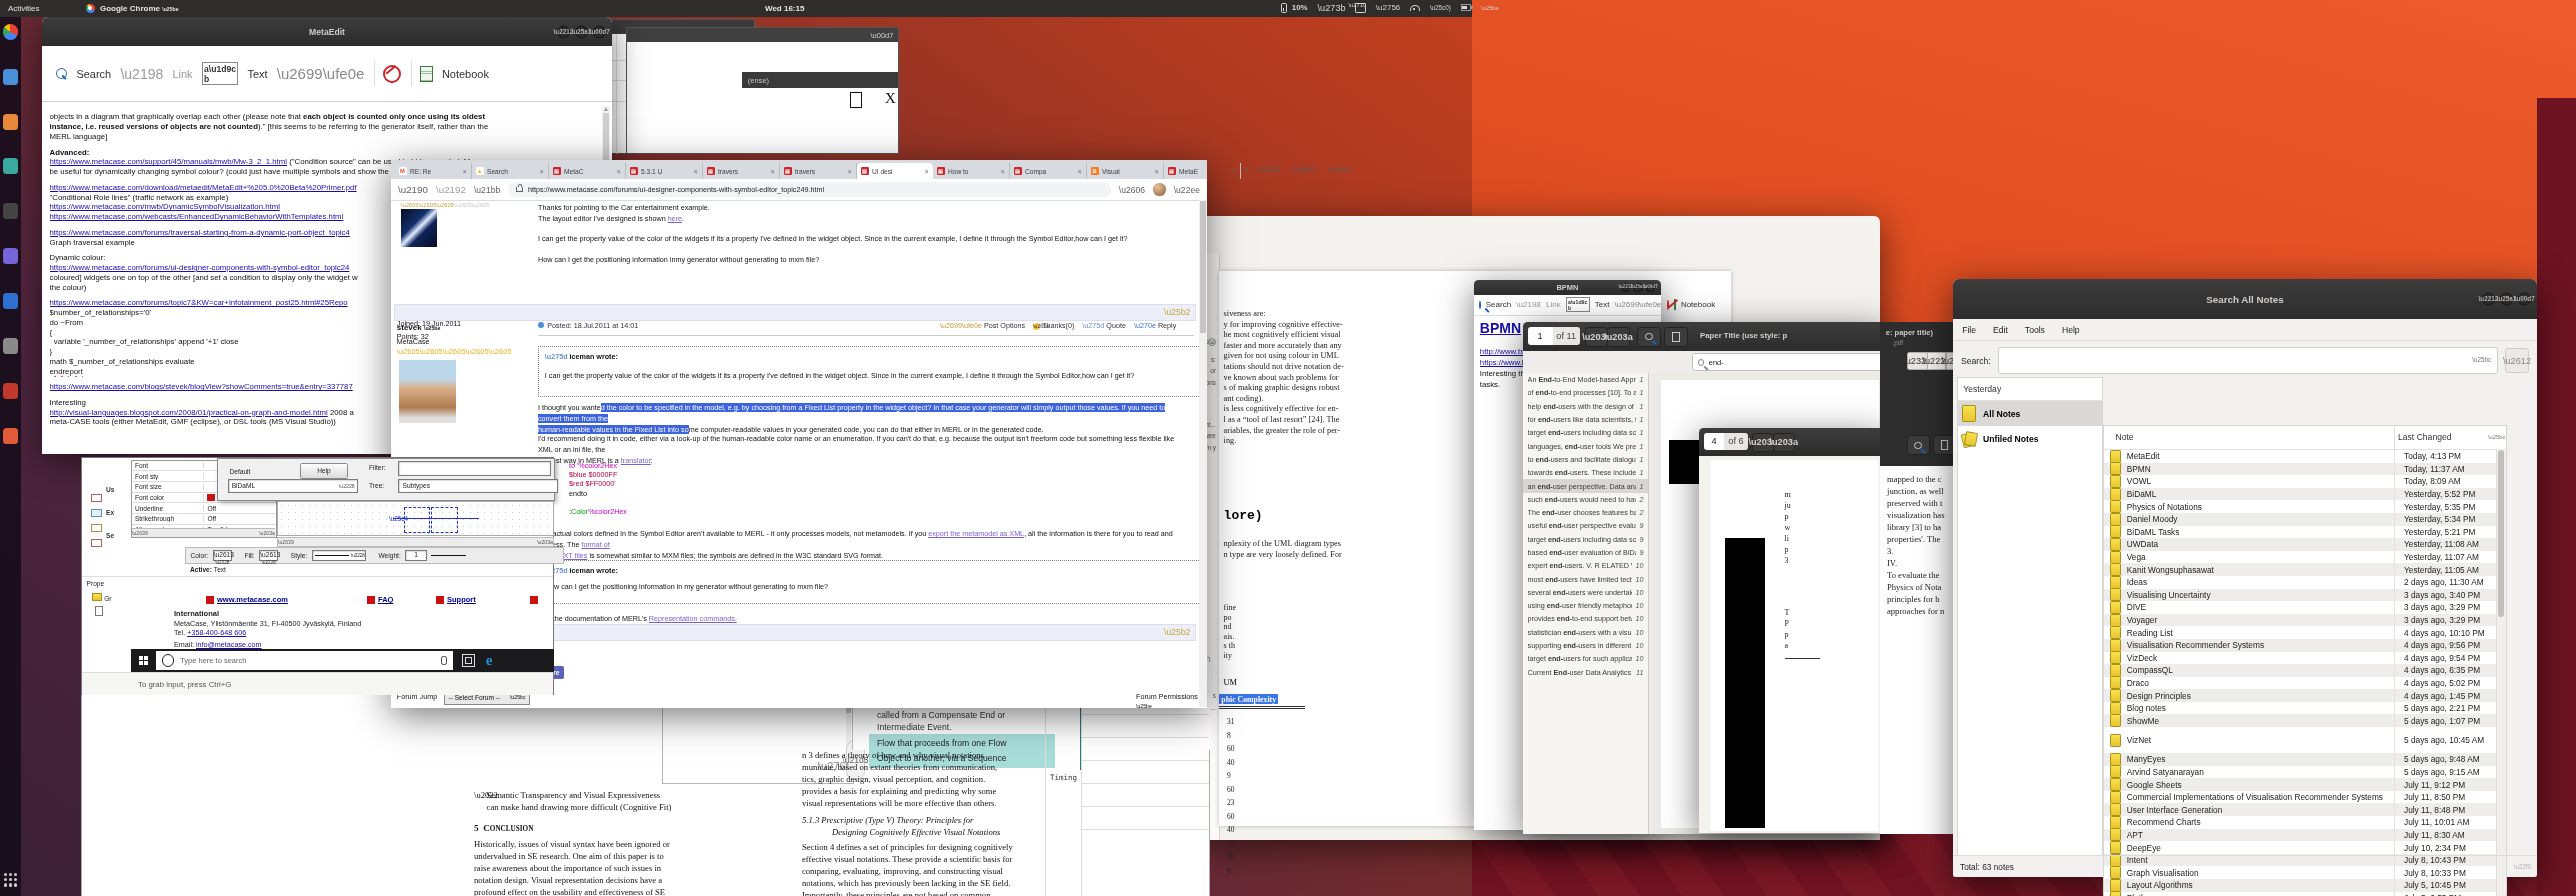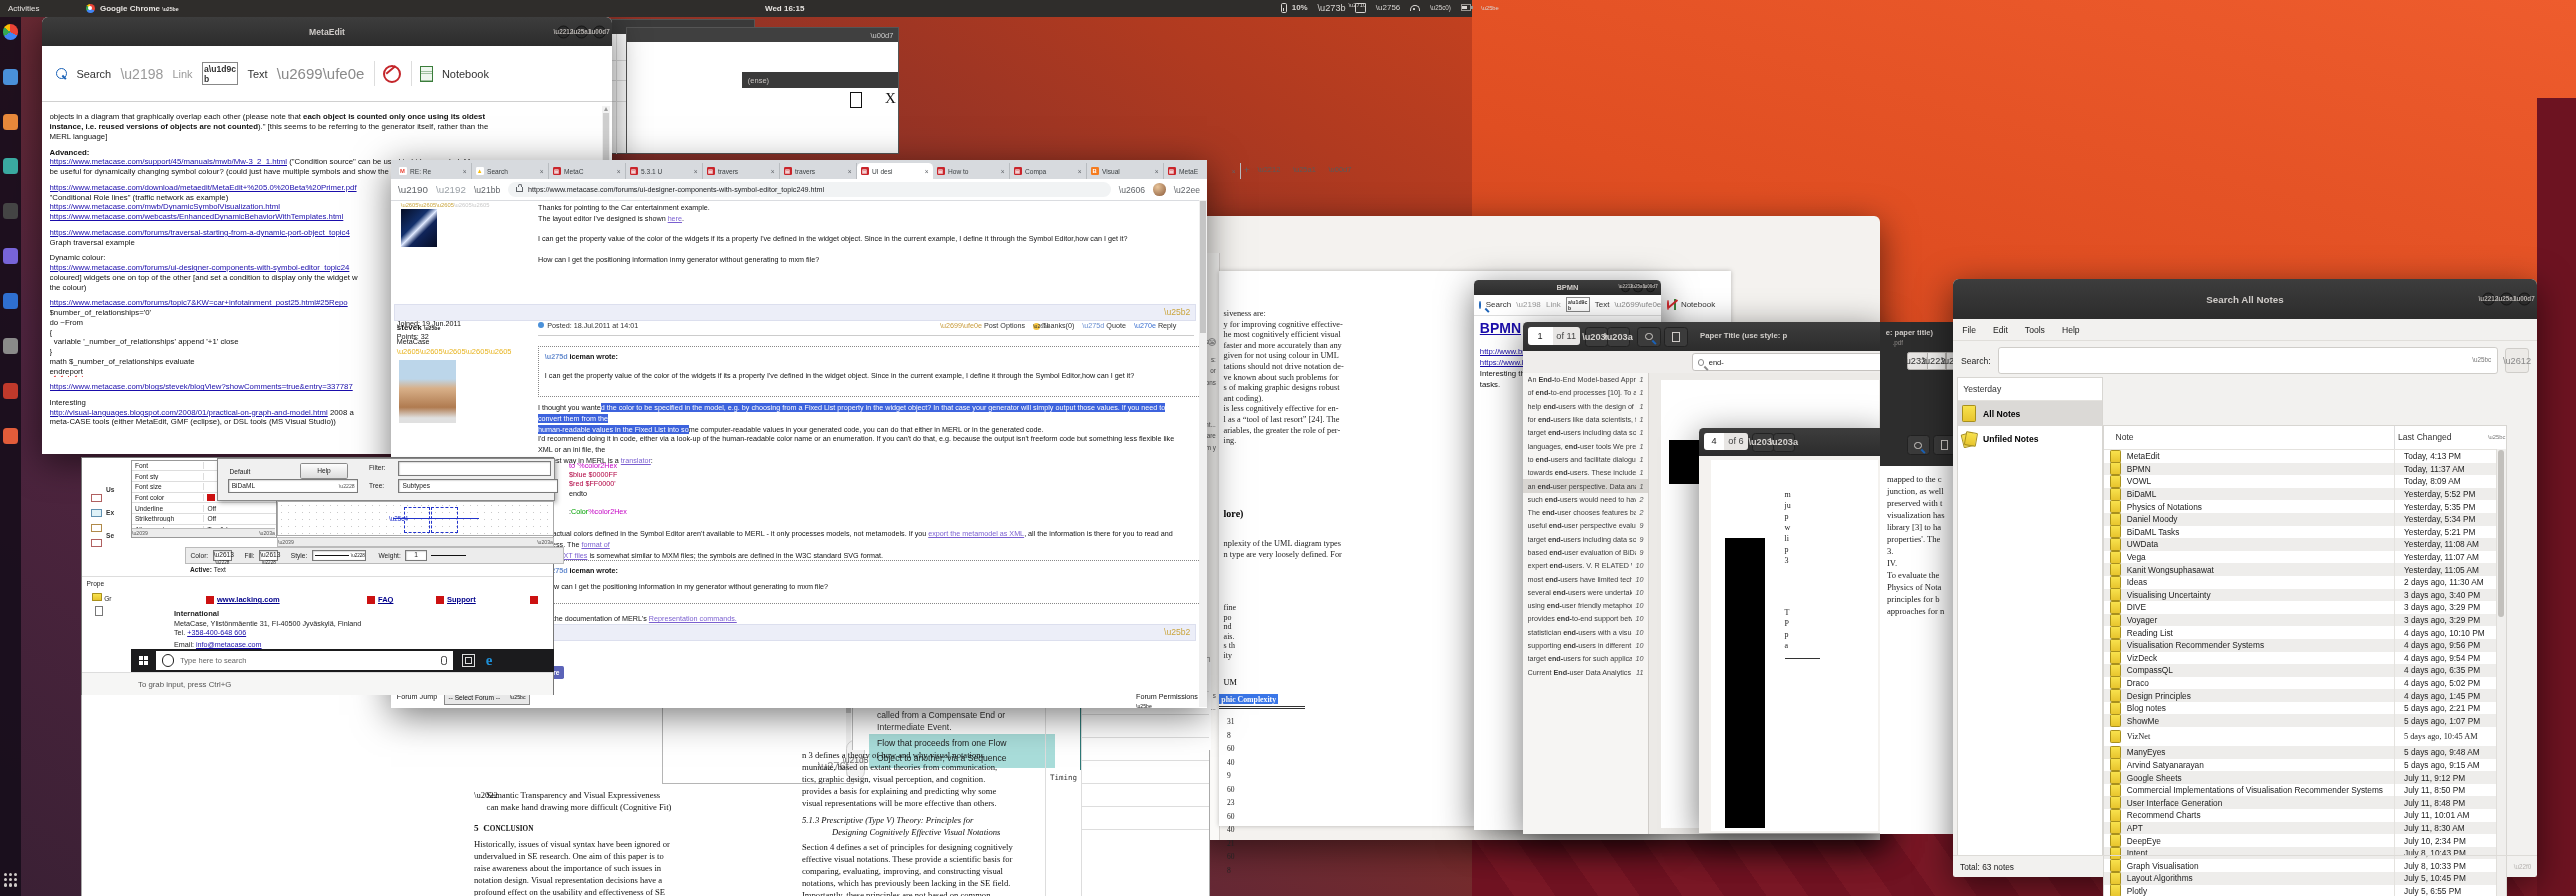--- a/index.html
+++ b/index.html
@@ -83,21 +83,21 @@
         <div>given for not using colour in UML</div>
         <div>tations should not drive notation de-</div>
         <div>ve known about such problems for</div>
         <div>s of making graphic designs robust</div>
         <div>ant coding).</div>
         <div>is less cognitively effective for en-</div>
         <div>l as a “tool of last resort” [24]. The</div>
         <div>ariables, the greater the role of per-</div>
         <div>ing.</div>
       </div>
-    <div class="a serif" style="left:4.6px;top:237px;font-weight:bold;font-size:10px;">lore)</div>
+    <div class="a serif" style="left:4.6px;top:237px;font-weight:bold;font-size:13px;font-family:Liberation Mono, monospace;">lore)</div>
     <div id="ev-lines2" class="a serif" style="left:4.6px;top:268px;width:494px;font-size:8.3px;line-height:10.6px;color:#222;">
         <div>nplexity of the UML diagram types</div>
         <div>n type are very loosely defined. For</div>
       </div>
     <div id="ev-frags" class="a serif" style="left:4.6px;top:332px;width:115px;font-size:8px;line-height:9.5px;color:#222;">
         <div>fine</div>
         <div>po</div>
         <div>nd</div>
         <div>ais.</div>
         <div>s th</div>
@@ -536,21 +536,21 @@
     <span style="width:35px;height:1.2px;background:#111;"></span>
   </div>
   <div class="a" style="left:108px;top:108px;"><b>Active:</b>&nbsp;<span>Text</span></div>
   <div class="a gridline" style="left:0;top:118px;width:471px;height:0.6px;"></div>
 
   <div class="a" style="left:4.6px;top:122px;">Prope</div>
   <div class="a" style="left:10.4px;top:135px;"><span class="ylnote" style="width:8px;height:5.8px;border-radius:0.6px;display:inline-block;"></span> <span>Gr</span></div>
   <div class="a" style="left:12.6px;top:148px;width:6.3px;height:8px;border:0.6px solid #777;background:#fff;"></div>
   <div id="vm-weblinks">
       <span style="position: absolute; left: 124px; top: 138px; width: 7.5px; height: 7.5px; background: rgb(204, 17, 17);"></span>
-      <span style="position: absolute; left: 135px; top: 137px; font-size: 7.5px; font-weight: bold; color: rgb(0, 0, 139); text-decoration: underline;">www.lacking.com</span>
+      <span style="position: absolute; left: 135px; top: 137px; font-size: 7.5px; font-weight: bold; color: rgb(0, 0, 139); text-decoration: underline;">www.metacase.com</span>
       <span style="position: absolute; left: 285px; top: 138px; width: 7.5px; height: 7.5px; background: rgb(204, 17, 17);"></span>
       <span style="position: absolute; left: 296px; top: 137px; font-size: 7.5px; font-weight: bold; color: rgb(0, 0, 139); text-decoration: underline;">FAQ</span>
       <span style="position: absolute; left: 354px; top: 138px; width: 7.5px; height: 7.5px; background: rgb(204, 17, 17);"></span>
       <span style="position: absolute; left: 365px; top: 137px; font-size: 7.5px; font-weight: bold; color: rgb(0, 0, 139); text-decoration: underline;">Support</span>
       <span style="position: absolute; left: 448px; top: 138px; width: 7.5px; height: 7.5px; background: rgb(204, 17, 17);"></span>
     </div>
   <div class="a" style="left:92px;top:151px;font-size:7.5px;font-weight:bold;">International</div>
   <div class="a" style="left:92px;top:161px;font-size:7.2px;">MetaCase, Ylistönmäentie 31, FI-40500 Jyväskylä, Finland</div>
   <div class="a" style="left:92px;top:170px;font-size:7.2px;"><span>Tel. </span><span class="blk">+358-400-648 606</span></div>
   <div class="a" style="left:92px;top:182px;font-size:7.2px;"><span>Email: </span><span class="blk">info@metacase.com</span></div>
@@ -960,21 +960,21 @@
           <span style="flex: 1 1 0%; overflow: hidden; white-space: nowrap;">Blog notes</span>
           <span style="width: 102px; flex: 0 0 auto; overflow: hidden; white-space: nowrap;">5 days ago, 2:21 PM</span>
           <span style="position: absolute; left: 290px; top: 0px; width: 0.6px; height: 100%; background: rgb(228, 226, 222);"></span>
         </div>
         <div style="position: relative; height: 12.6px; display: flex; align-items: center; font-size: 8.3px; color: rgb(34, 34, 34); background: rgb(238, 237, 235);">
           <span class="ylnote" style="margin: 0px 5.8px; width: 9.2px; height: 11px; flex: 0 0 auto;"></span>
           <span style="flex: 1 1 0%; overflow: hidden; white-space: nowrap;">ShowMe</span>
           <span style="width: 102px; flex: 0 0 auto; overflow: hidden; white-space: nowrap;">5 days ago, 1:07 PM</span>
           <span style="position: absolute; left: 290px; top: 0px; width: 0.6px; height: 100%; background: rgb(228, 226, 222);"></span>
         </div>
-        <div style="position: relative; height: 19px; display: flex; align-items: center; font-size: 8.3px; color: rgb(34, 34, 34); background: rgb(255, 255, 255); font-family: Liberation Serif, serif;">
+        <div style="position: relative; height: 26px; display: flex; align-items: center; font-size: 8.3px; color: rgb(34, 34, 34); background: rgb(255, 255, 255);">
           <span class="ylnote" style="margin: 0px 5.8px; width: 9.2px; height: 11px; flex: 0 0 auto;"></span>
           <span style="flex: 1 1 0%; overflow: hidden; white-space: nowrap;">VizNet</span>
           <span style="width: 102px; flex: 0 0 auto; overflow: hidden; white-space: nowrap;">5 days ago, 10:45 AM</span>
           <span style="position: absolute; left: 290px; top: 0px; width: 0.6px; height: 100%; background: rgb(228, 226, 222);"></span>
         </div>
         <div style="position: relative; height: 12.6px; display: flex; align-items: center; font-size: 8.3px; color: rgb(34, 34, 34); background: rgb(238, 237, 235);">
           <span class="ylnote" style="margin: 0px 5.8px; width: 9.2px; height: 11px; flex: 0 0 auto;"></span>
           <span style="flex: 1 1 0%; overflow: hidden; white-space: nowrap;">ManyEyes</span>
           <span style="width: 102px; flex: 0 0 auto; overflow: hidden; white-space: nowrap;">5 days ago, 9:48 AM</span>
           <span style="position: absolute; left: 290px; top: 0px; width: 0.6px; height: 100%; background: rgb(228, 226, 222);"></span>

